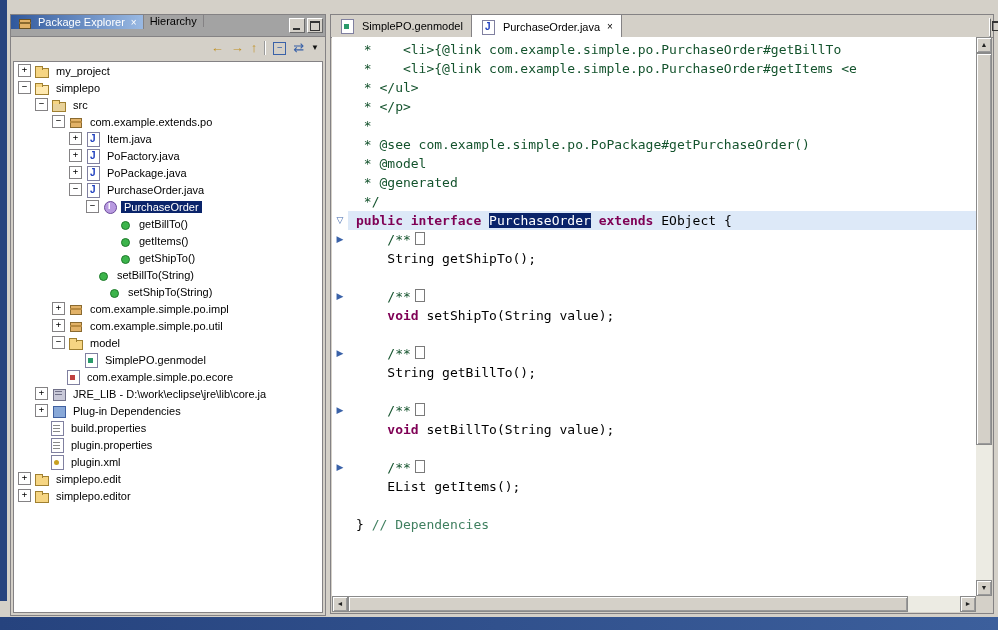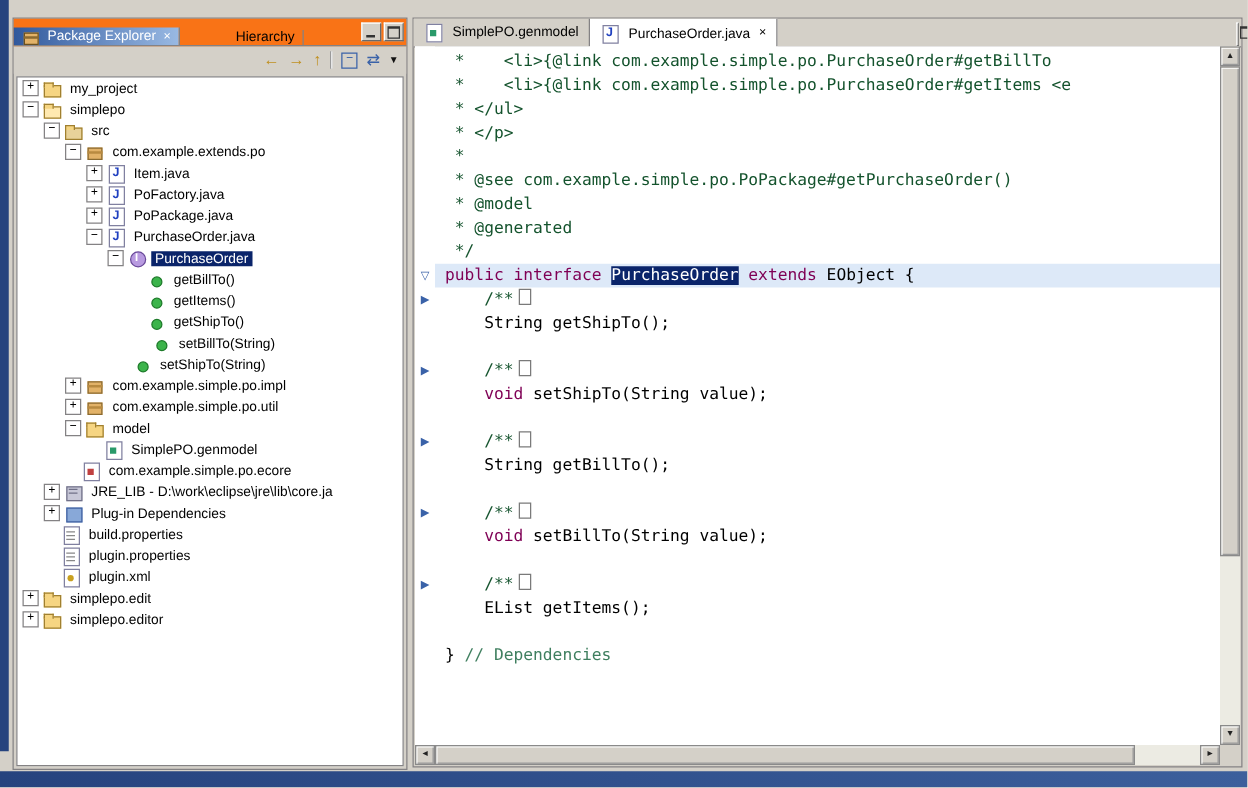--- a/index.html
+++ b/index.html
@@ -8,21 +8,21 @@
 
   
   .frame-left   { position:absolute; left:0; top:16; width:7px;  height:601px; background:#26437e; }
   .frame-bottom { position:absolute; left:0; top:617px; width:998px; height:13px;
                   background:linear-gradient(90deg,#26437e,#3c5f9c); }
 
   
   .left-view { position:absolute; left:10px; top:14px; width:314px; height:600px;
                border:1px solid #848284; background:#d4d0c8; }
   .view-tabbar { position:relative; height:21px; border-bottom:1px solid #848284;
-                 display:flex; align-items:flex-end; background:#f97316;gap:39px; }
+                 display:flex; align-items:flex-start; background:#a3a3a3; }
   .vtab { display:flex; align-items:center; padding:0 6px; gap:4px; font-size:11px;
           border-right:1px solid #848284; color:#000; cursor:default; white-space:nowrap; }
   .vtab.active { background:linear-gradient(90deg,#30589c,#99b9e3); color:#fff; }
   .vtab .close { font-size:10px; margin-left:2px; }
   .minmax { position:absolute; right:2px; top:3px; display:flex; }
   .mm { width:14px; height:13px; margin-left:2px; background:#d4d0c8; position:relative;
         border:1px solid; border-color:#fff #6a6a6a #6a6a6a #fff; }
   .mm-min::before { content:""; position:absolute; left:3px; bottom:2px; width:7px; height:2px; background:#333; }
   .mm-max::before { content:""; position:absolute; left:2px; top:2px; width:8px; height:7px;
                     border:1px solid #333; border-top-width:2px; }
@@ -97,21 +97,21 @@
   .editor-minmax { position:absolute; right:2px; top:4px; }
 
   .editor-body { position:absolute; top:22px; left:1px; right:1px; bottom:17px; background:#fff; overflow:hidden; }
   .fold-ruler { position:absolute; left:0; top:0; bottom:0; width:16px; background:#fff; padding-top:3px; }
   .rline { height:19px; line-height:19px; text-align:center; font-size:9px; color:#3a62a8; cursor:default; }
   .code { position:absolute; left:16px; right:16px; top:0; bottom:0; overflow:hidden; padding-top:3px; }
   .cline { height:19px; padding-left:8px; font:13px/19px "DejaVu Sans Mono",monospace;
            white-space:pre; color:#000; cursor:text; }
   .cline.hl { background:#dde9f8; }
   .tk-plain { color:#000; }
-  .tk-keyword { color:#7f0055; font-weight:normal; }
+  .tk-keyword { color:#7f0055; font-weight:bold; }
   .tk-javadoc { color:#14532d; }
   .tk-comment { color:#3f7f5f; }
   .tk-selected { background:#0a246a; color:#fff; }
   .tk-foldbox { display:inline-block; width:8px; height:11px; border:1px solid #7a7a7a;
                 background:#fff; margin-left:4px; vertical-align:-1px; }
 
   
   .vscroll { position:absolute; right:0; top:0; bottom:0; width:16px; background:#ecebe3; }
   .hscroll { position:absolute; left:1px; right:17px; bottom:1px; height:16px; background:#ecebe3; }
   .corner  { position:absolute; right:1px; bottom:1px; width:16px; height:16px; background:#d4d0c8; }
@@ -211,21 +211,21 @@
         <div class="trow" style="padding-left: 89px;">
           <span class="expander none"></span>
           <span class="ticon ti-method"></span>
           <span class="tlabel">getItems()</span>
         </div>
         <div class="trow" style="padding-left: 89px;">
           <span class="expander none"></span>
           <span class="ticon ti-method"></span>
           <span class="tlabel">getShipTo()</span>
         </div>
-        <div class="trow" style="padding-left: 67px; margin-left: 26px;">
+        <div class="trow" style="padding-left: 67px;">
           <span class="expander none"></span>
           <span class="ticon ti-method"></span>
           <span class="tlabel">setBillTo(String)</span>
         </div>
         <div class="trow" style="padding-left: 78px;">
           <span class="expander none"></span>
           <span class="ticon ti-method"></span>
           <span class="tlabel">setShipTo(String)</span>
         </div>
         <div class="trow" style="padding-left: 38px;">

